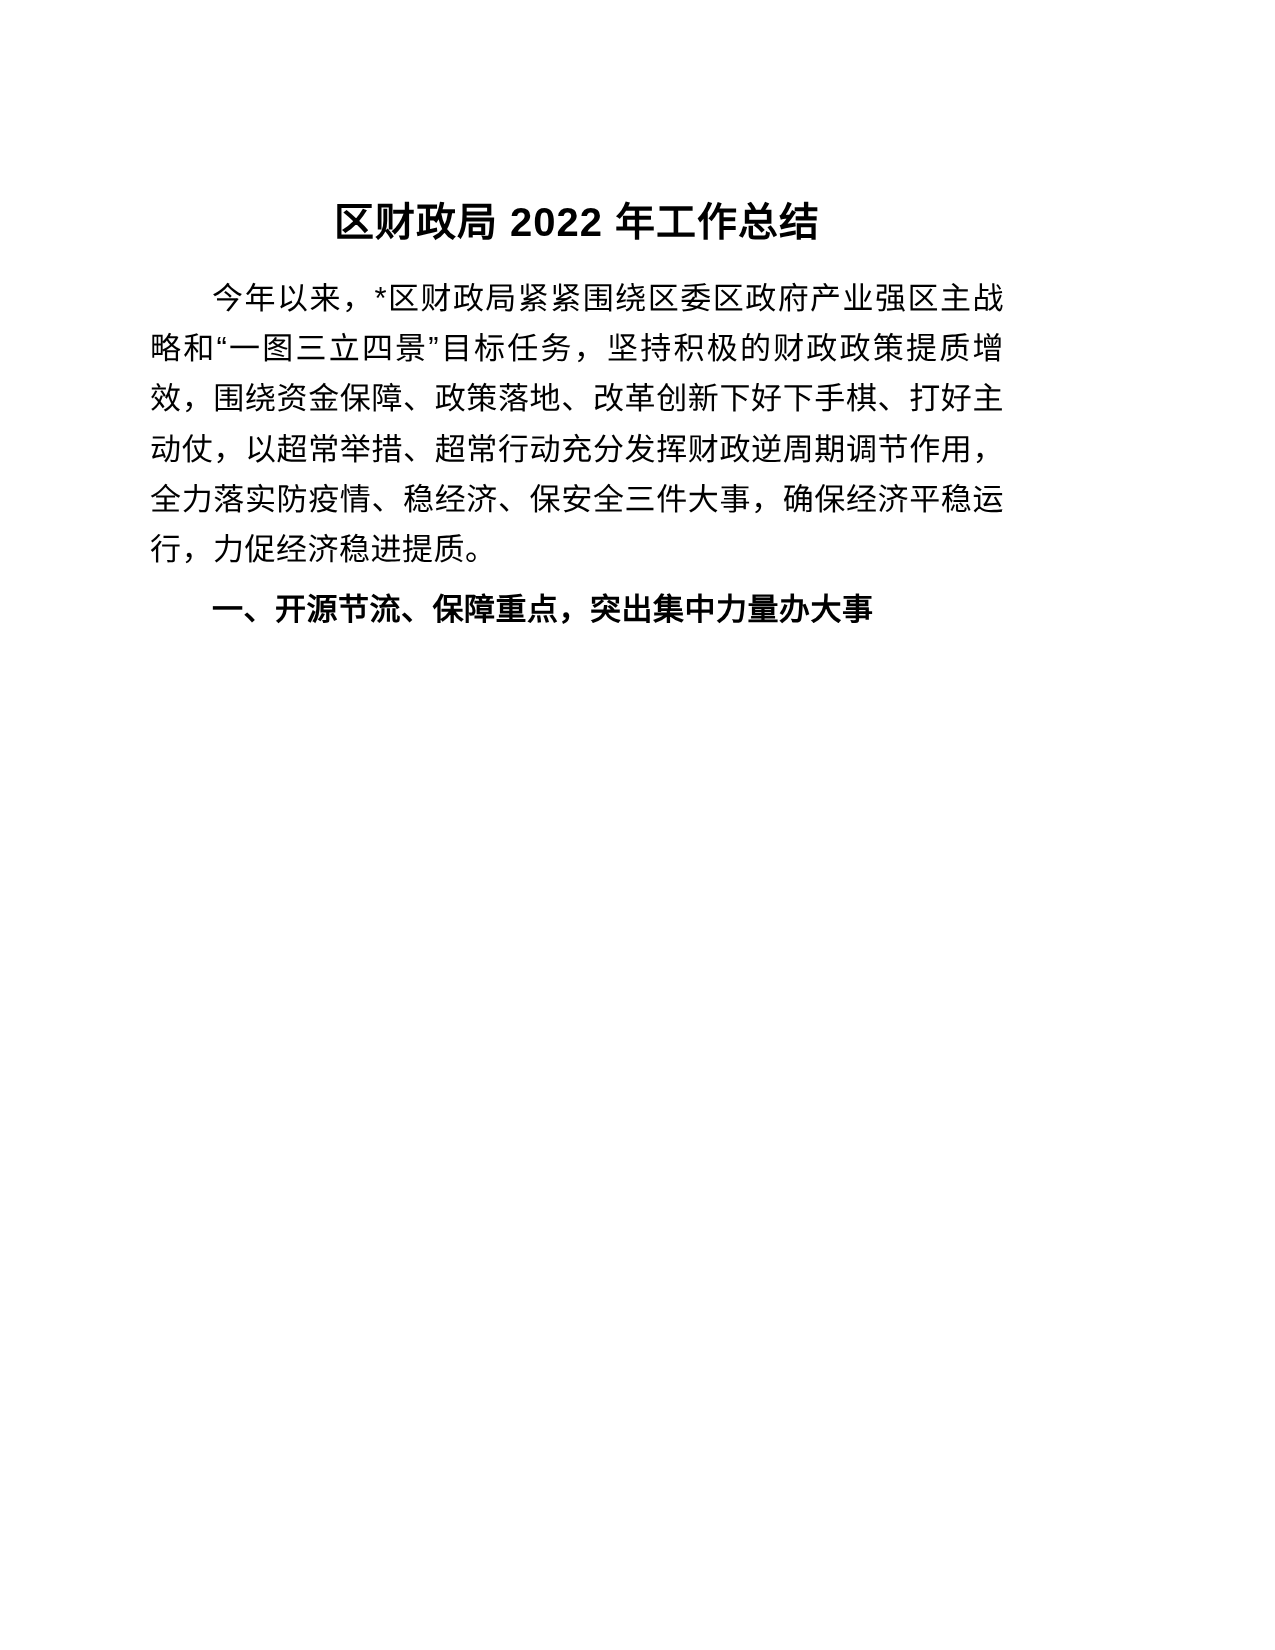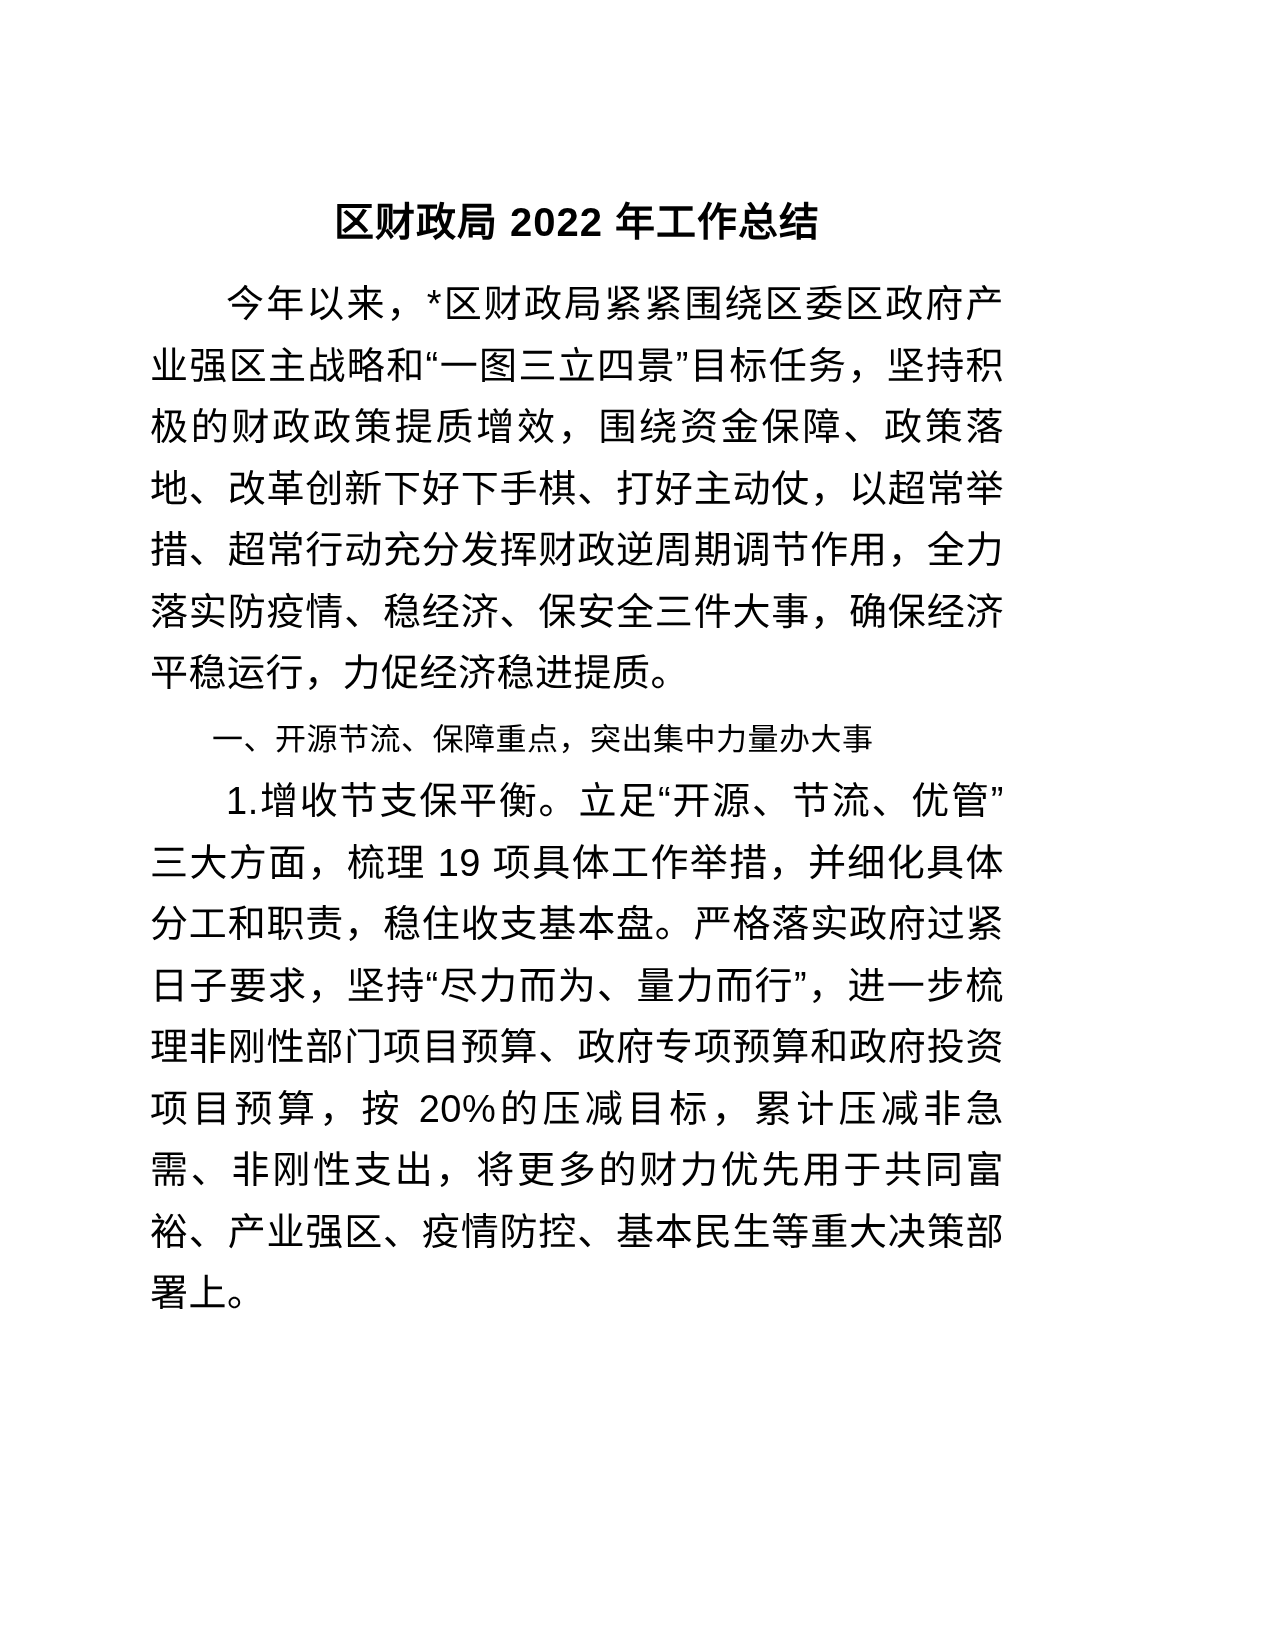--- a/index.html
+++ b/index.html
@@ -24,43 +24,43 @@
   }
   .doc-title {
     font-size: 40px;
     font-weight: 700;
     text-align: center;
     letter-spacing: 1px;
     line-height: 1.3;
     margin: 0 0 26px 0;
   }
   .para {
-    font-size: 38px;
+    font-size: 31px;
     line-height: 1.62;
     text-align: justify;
     text-justify: inter-ideograph;
     margin: 0 0 4px 0;
     text-indent: 2em;
     letter-spacing: 0.5px;
   }
   .heading-para {
     font-size: 31px;
     line-height: 1.62;
     margin: 10px 0 6px 0;
     text-indent: 2em;
     letter-spacing: 0.5px;
+    font-weight: bold;
   }
 </style>
 </head>
 <body>
 
 <div class="page">
 
   <h1 class="doc-title">区财政局 2022 年工作总结</h1>
 
   <p class="para">今年以来，*区财政局紧紧围绕区委区政府产业强区主战略和“一图三立四景”目标任务，坚持积极的财政政策提质增效，围绕资金保障、政策落地、改革创新下好下手棋、打好主动仗，以超常举措、超常行动充分发挥财政逆周期调节作用，全力落实防疫情、稳经济、保安全三件大事，确保经济平稳运行，力促经济稳进提质。</p>
 
   <p class="heading-para">一、开源节流、保障重点，突出集中力量办大事</p>
 
-  <p class="para">1.增收节支保平衡。立足“开源、节流、优管”三大方面，梳理 19 项具体工作举措，并细化具体分工和职责，稳住收支基本盘。严格落实政府过紧日子要求，坚持“尽力而为、量力而行”，进一步梳理非刚性部门项目预算、政府专项预算和政府投资项目预算，按 20%的压减目标，累计压减非急需、非刚性支出，将更多的财力优先用于共同富裕、产业强区、疫情防控、基本民生等重大决策部署上。</p>
 
 
 </div>
 
 </body></html>

